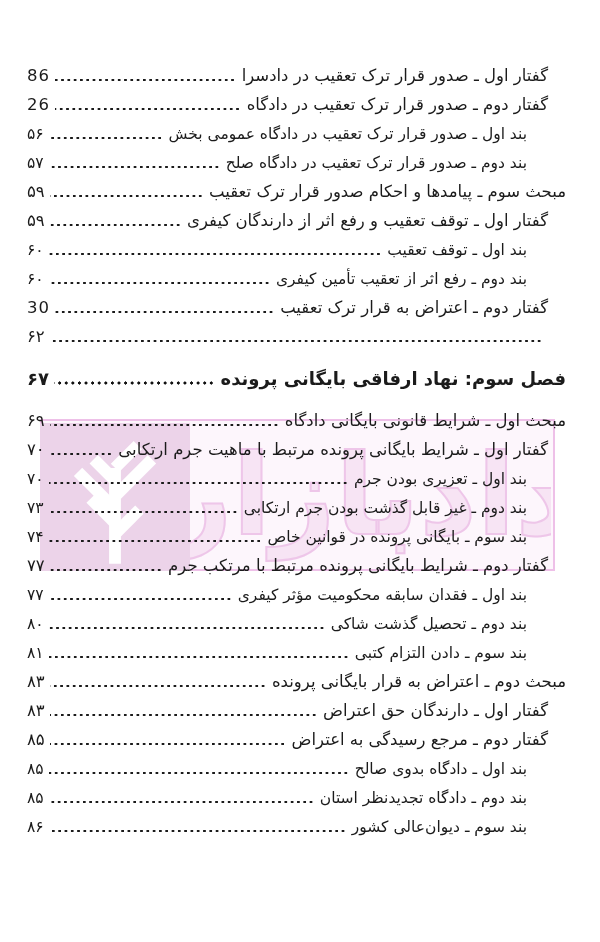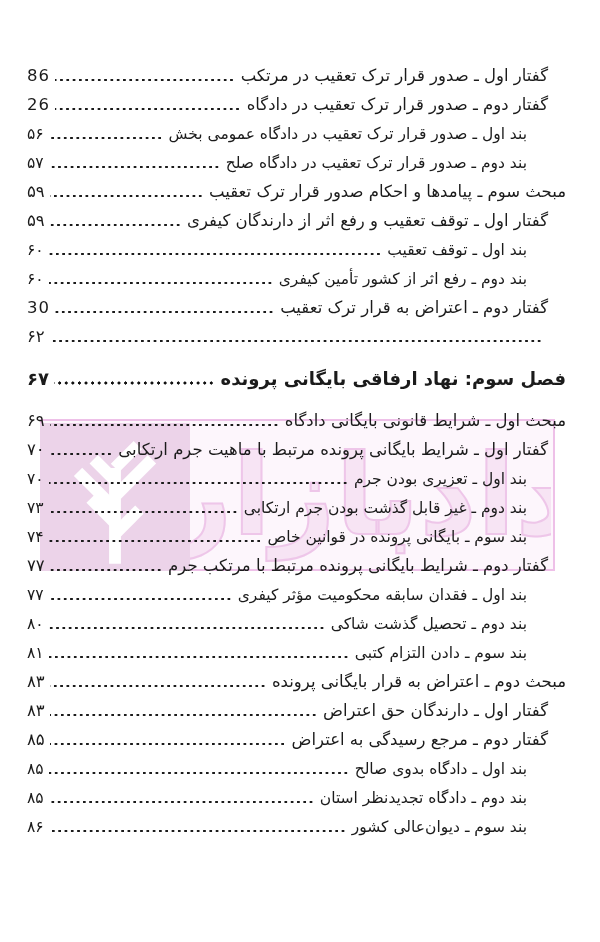--- a/index.html
+++ b/index.html
@@ -94,21 +94,21 @@
       <path d="M75 64 L48 37"></path>
       <path d="M75 48 L104 19"></path>
       <path d="M75 132 L106 101"></path>
     </svg>
   </div>
   <div class="wm-word">دادبازار</div>
 </div>
 
 <div class="toc" id="toc">
     <div class="row lvl1">
-      <span class="t">گفتار اول ـ صدور قرار ترک تعقیب در مرتکب</span>
+      <span class="t">گفتار اول ـ صدور قرار ترک تعقیب در دادسرا</span>
       <span class="leader"></span>
       <span class="p">86</span>
     </div>
     <div class="row lvl1">
       <span class="t">گفتار دوم ـ صدور قرار ترک تعقیب در دادگاه</span>
       <span class="leader"></span>
       <span class="p">26</span>
     </div>
     <div class="row lvl2">
       <span class="t">بند اول ـ صدور قرار ترک تعقیب در دادگاه عمومی بخش</span>
@@ -129,21 +129,21 @@
       <span class="t">گفتار اول ـ توقف تعقیب و رفع اثر از دارندگان کیفری</span>
       <span class="leader"></span>
       <span class="p">۵۹</span>
     </div>
     <div class="row lvl2">
       <span class="t">بند اول ـ توقف تعقیب</span>
       <span class="leader"></span>
       <span class="p">۶۰</span>
     </div>
     <div class="row lvl2">
-      <span class="t">بند دوم ـ رفع اثر از کشور تأمین کیفری</span>
+      <span class="t">بند دوم ـ رفع اثر از تعقیب تأمین کیفری</span>
       <span class="leader"></span>
       <span class="p">۶۰</span>
     </div>
     <div class="row lvl1">
       <span class="t">گفتار دوم ـ اعتراض به قرار ترک تعقیب</span>
       <span class="leader"></span>
       <span class="p">30</span>
     </div>
     <div class="row lvl1">
       <span class="leader"></span>

